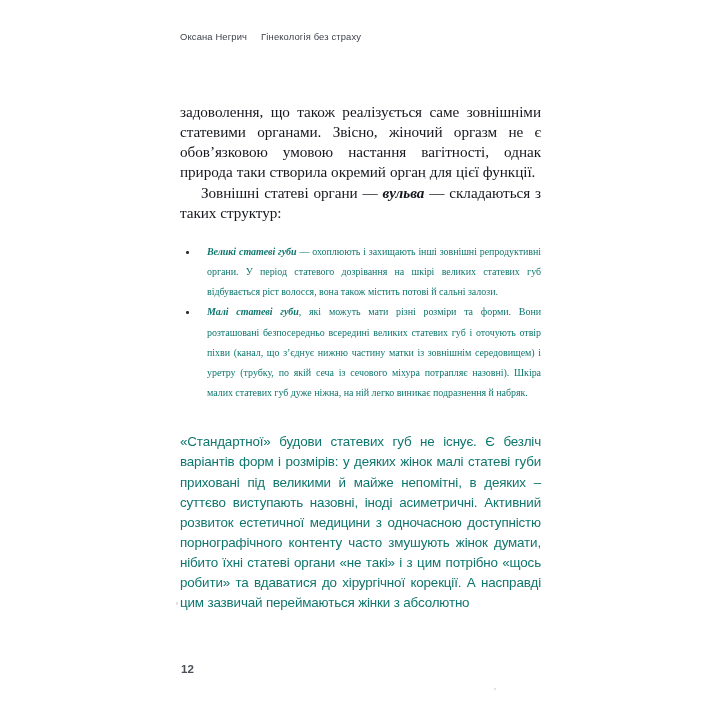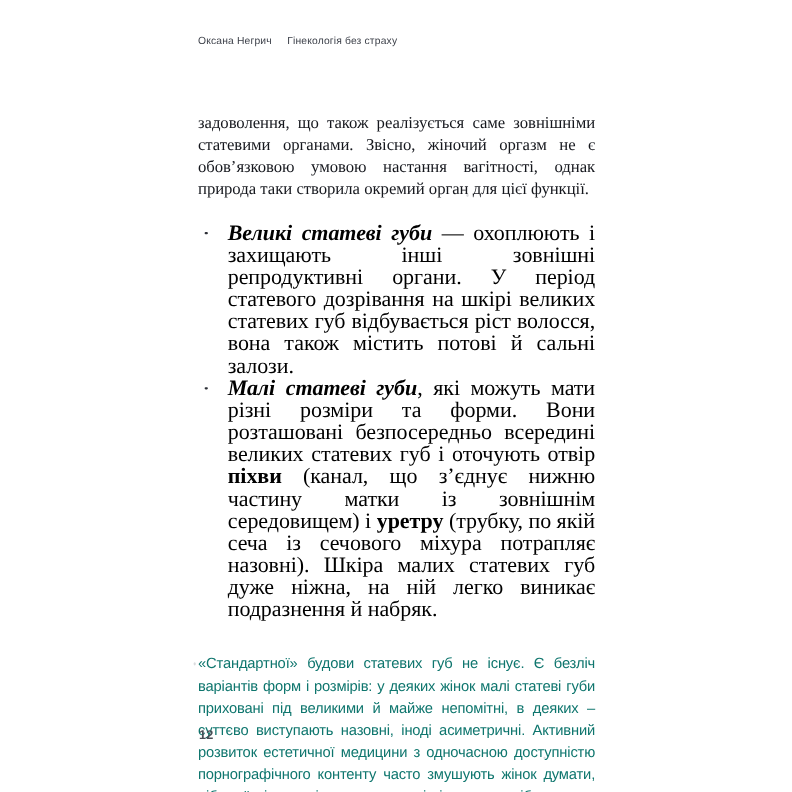--- a/index.html
+++ b/index.html
@@ -56,39 +56,39 @@
     color: #15171d;
     hyphens: manual;
   }
   p.body-par.indent { text-indent: 21px; }
 
   em.term {
     font-style: italic;
     font-weight: bold;
   }
   strong.term {
-    font-weight: bold;
+    font-weight: normal;
     font-style: normal;
   }
 
   
   ul.bullets {
     list-style: none;
     margin: 19px 0 0 0;
     padding: 0;
   }
   ul.bullets li {
     position: relative;
     padding-left: 27px;
     margin-bottom: 0px;
-    font-size: 20px;
+    font-size: 10px;
     line-height: 20.15px;
     text-align: justify;
     letter-spacing: -0.05px;
-    color: #000000;
+    color: #0f766e;
   }
   ul.bullets li + li { margin-top: 0px; }
   ul.bullets li .dot {
     position: absolute;
     left: 6px;
     top: 9px;
     width: 2.6px;
     height: 2.6px;
     border-radius: 50%;
     background: #2c2f36;
@@ -138,20 +138,21 @@
   <div class="speck" style="left:494px; top:688px; width:2px; height:2px;"></div>
 
   <div class="running-head">
     <span class="author">Оксана Негрич</span><span class="title">Гінекологія без страху</span>
   </div>
 
   <div class="column">
 
     <p class="body-par">задоволення, що також реалізується саме зовнішніми статевими органами. Звісно, жіночий оргазм не є обов’язковою умовою настання вагітності, однак природа таки створила окремий орган для цієї функції.</p>
 
+    <p class="body-par indent"><span>Зовнішні статеві органи — </span><em class="term">вульва</em><span> — складаються з таких структур:</span></p>
 
     <ul class="bullets">
 
       <li>
         <span class="dot"></span><em class="term">Великі статеві губи</em><span> — охоплюють і захищають інші зовнішні репродуктивні органи. У період статевого дозрівання на шкірі великих статевих губ відбувається ріст волосся, вона також містить потові й сальні залози.</span>
       </li>
 
       <li>
         <span class="dot"></span><em class="term">Малі статеві губи</em><span>, які можуть мати різні розміри та форми. Вони розташовані безпосередньо всередині великих статевих губ і оточують отвір </span><strong class="term">піхви</strong><span> (канал, що з’єднує нижню частину матки із зовнішнім середовищем) і </span><strong class="term">уретру</strong><span> (трубку, по якій сеча із сечового міхура потрапляє назовні). Шкіра малих статевих губ дуже ніжна, на ній легко виникає подразнення й набряк.</span>
       </li>

